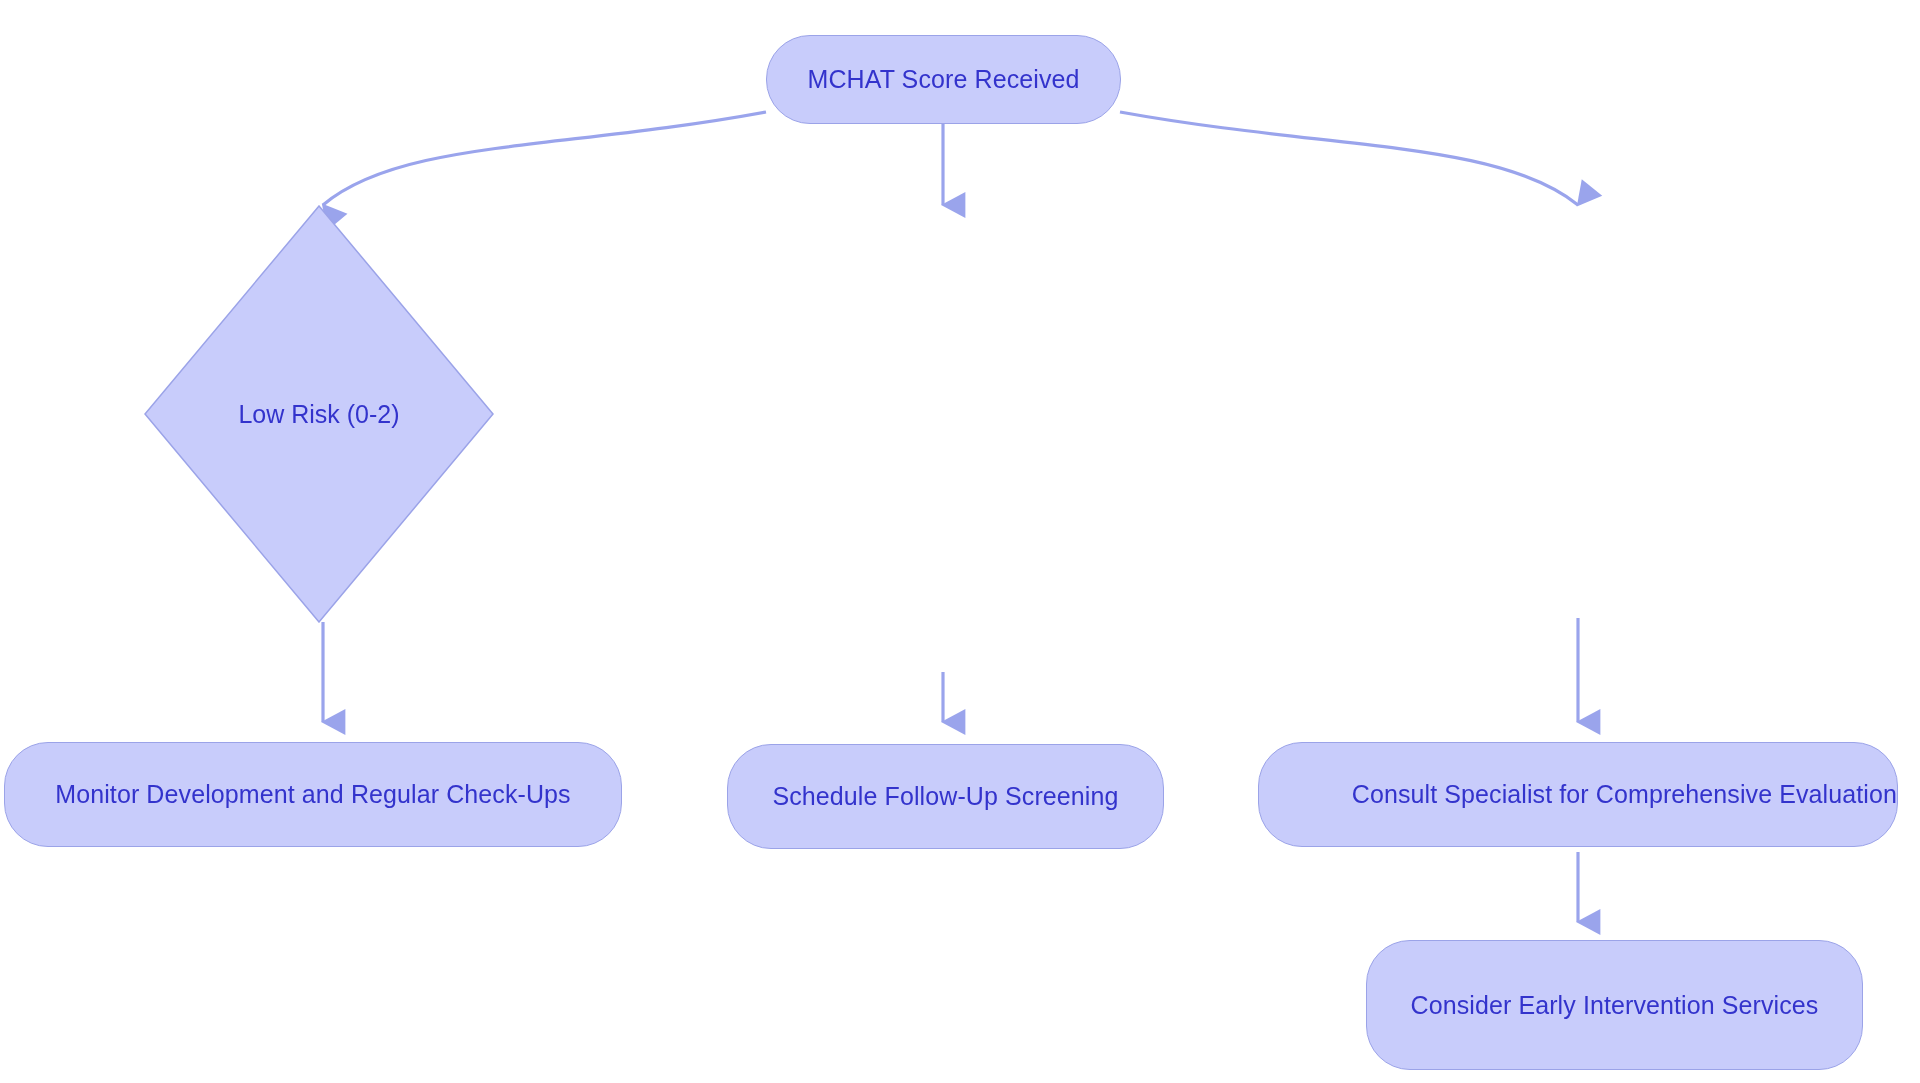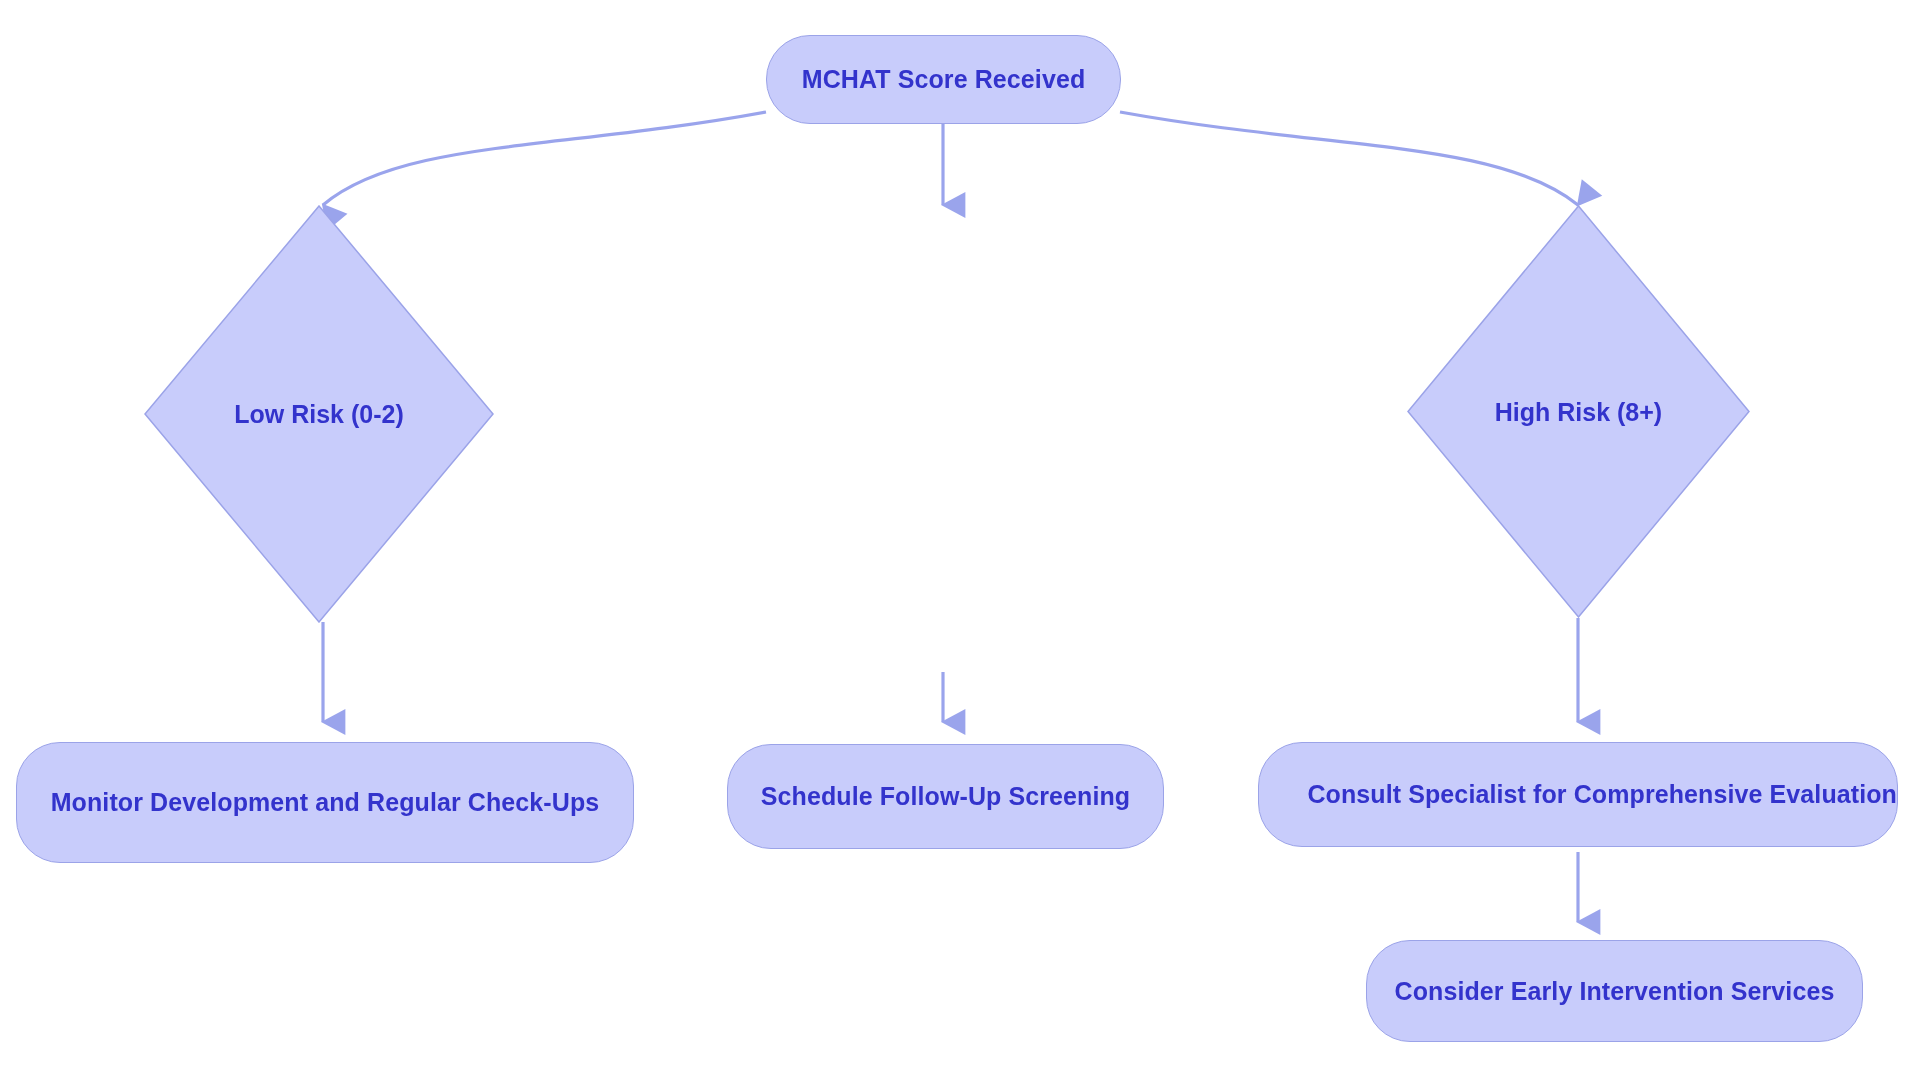--- a/index.html
+++ b/index.html
@@ -10,21 +10,20 @@
   }
   body {
     font-family: "Liberation Sans", sans-serif;
   }
   #canvas {
     position: relative;
     width: 1920px;
     height: 1083px;
     background: #ffffff;
     overflow: hidden;
-    font-weight: bold;
   }
   #edge-layer {
     position: absolute;
     left: 0;
     top: 0;
     width: 1920px;
     height: 1083px;
     pointer-events: none;
   }
   .node {
@@ -99,36 +98,30 @@
   </div>
 
   <div class="diamond-wrap" style="left:144px; top:205px; width:350px; height:418px;">
     <svg class="diamond-shape" viewBox="0 0 350 418" preserveAspectRatio="none">
       <polygon points="175,1 349,209 175,417 1,209" fill="#c8ccfb" stroke="#9ba3e8" stroke-width="1.5"></polygon>
     </svg>
     <div class="diamond-label">Low Risk (0-2)</div>
   </div>
 
 
-  <div class="diamond-wrap" style="left:1407px; top:205px; width:343px; height:413px;">
-    <svg class="diamond-shape" viewBox="0 0 343 413" preserveAspectRatio="none">
-      <polygon points="171.5,1 342,206.5 171.5,412 1,206.5" fill="#c8ccfb" stroke="#9ba3e8" stroke-width="1.5"></polygon>
-    </svg>
-    <div class="diamond-label">High Risk (8+)</div>
-  </div>
 
-  <div class="node pill" style="left:16px; top:742px; width:618px; height:121px;">
+  <div class="node pill" style="left:4px; top:742px; width:618px; height:105px;">
     <span>Monitor Development and Regular Check-Ups</span>
   </div>
 
   <div class="node pill" style="left:727px; top:744px; width:437px; height:105px;">
     <span>Schedule Follow-Up Screening</span>
   </div>
 
   <div class="node pill" style="left:1258px; top:742px; width:640px; height:105px;justify-content:flex-end;">
     <span>Consult Specialist for Comprehensive Evaluation</span>
   </div>
 
-  <div class="node pill" style="left:1366px; top:940px; width:497px; height:102px;">
+  <div class="node pill" style="left:1366px; top:940px; width:497px; height:130px;">
     <span>Consider Early Intervention Services</span>
   </div>
 
 </div>
 
 </body></html>

